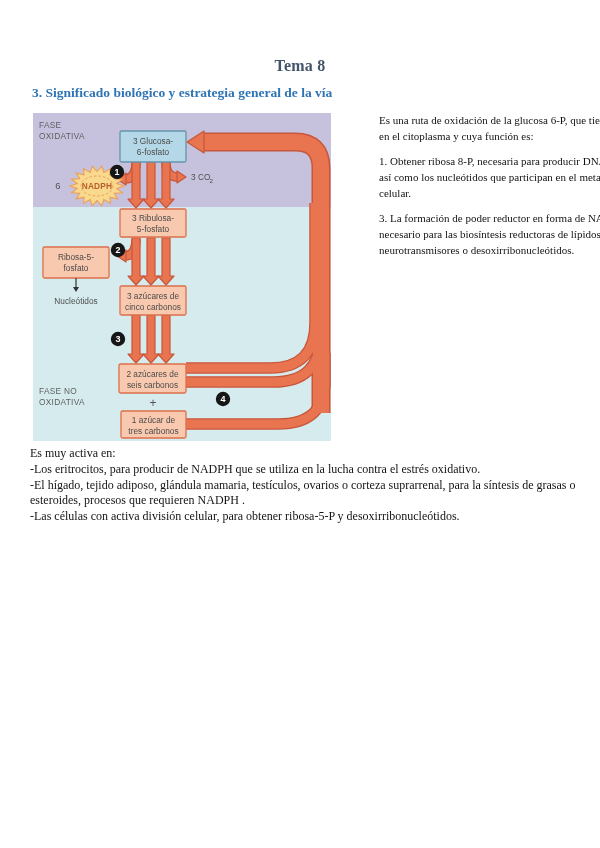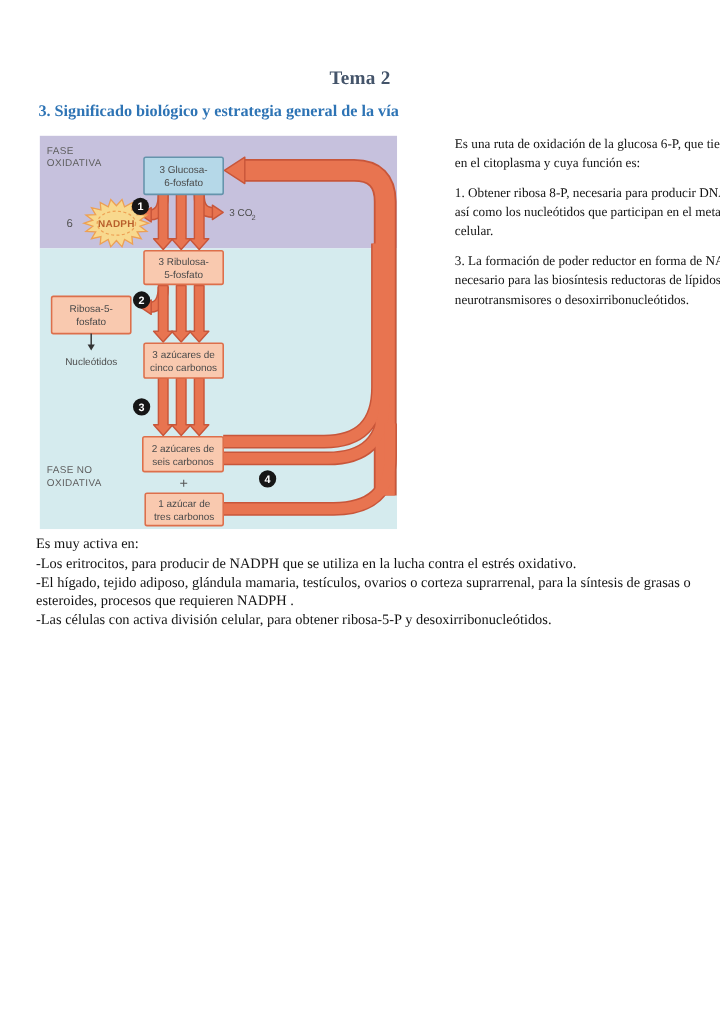--- a/index.html
+++ b/index.html
@@ -38,21 +38,21 @@
   .nadph-label{font-size:8.3px;font-weight:bold;fill:#b85e2b;text-anchor:middle;letter-spacing:.2px;}
   .arrow-dark{fill:none;stroke:#c8563a;}
   .arrow-orange{fill:none;stroke:#e87450;}
   .arrow-poly{fill:#e87450;stroke:#c8563a;stroke-width:1.2;stroke-linejoin:round;}
   .salmon-box{fill:#f9c9af;stroke:#dd6f4b;stroke-width:1.3;}
   .blue-box{fill:#b5d8e8;stroke:#6594ac;stroke-width:1.3;}
 </style>
 </head>
 <body>
 
-<div class="doc-title">Tema 2</div>
+<div class="doc-title">Tema 8</div>
 <div class="section-heading">3. Significado biológico y estrategia general de la vía</div>
 
 <div class="diagram-wrap">
 <svg width="298" height="328" viewBox="0 0 298 328">
 
   <rect x="0" y="0" width="298" height="94" fill="#c6c1dd"></rect>
   <rect x="0" y="94" width="298" height="234" fill="#d5ebee"></rect>
 
   <g>
     <path class="arrow-dark" stroke-width="19" d="M 168,29 H 262 Q 288,29 288,55 V 300"></path>

